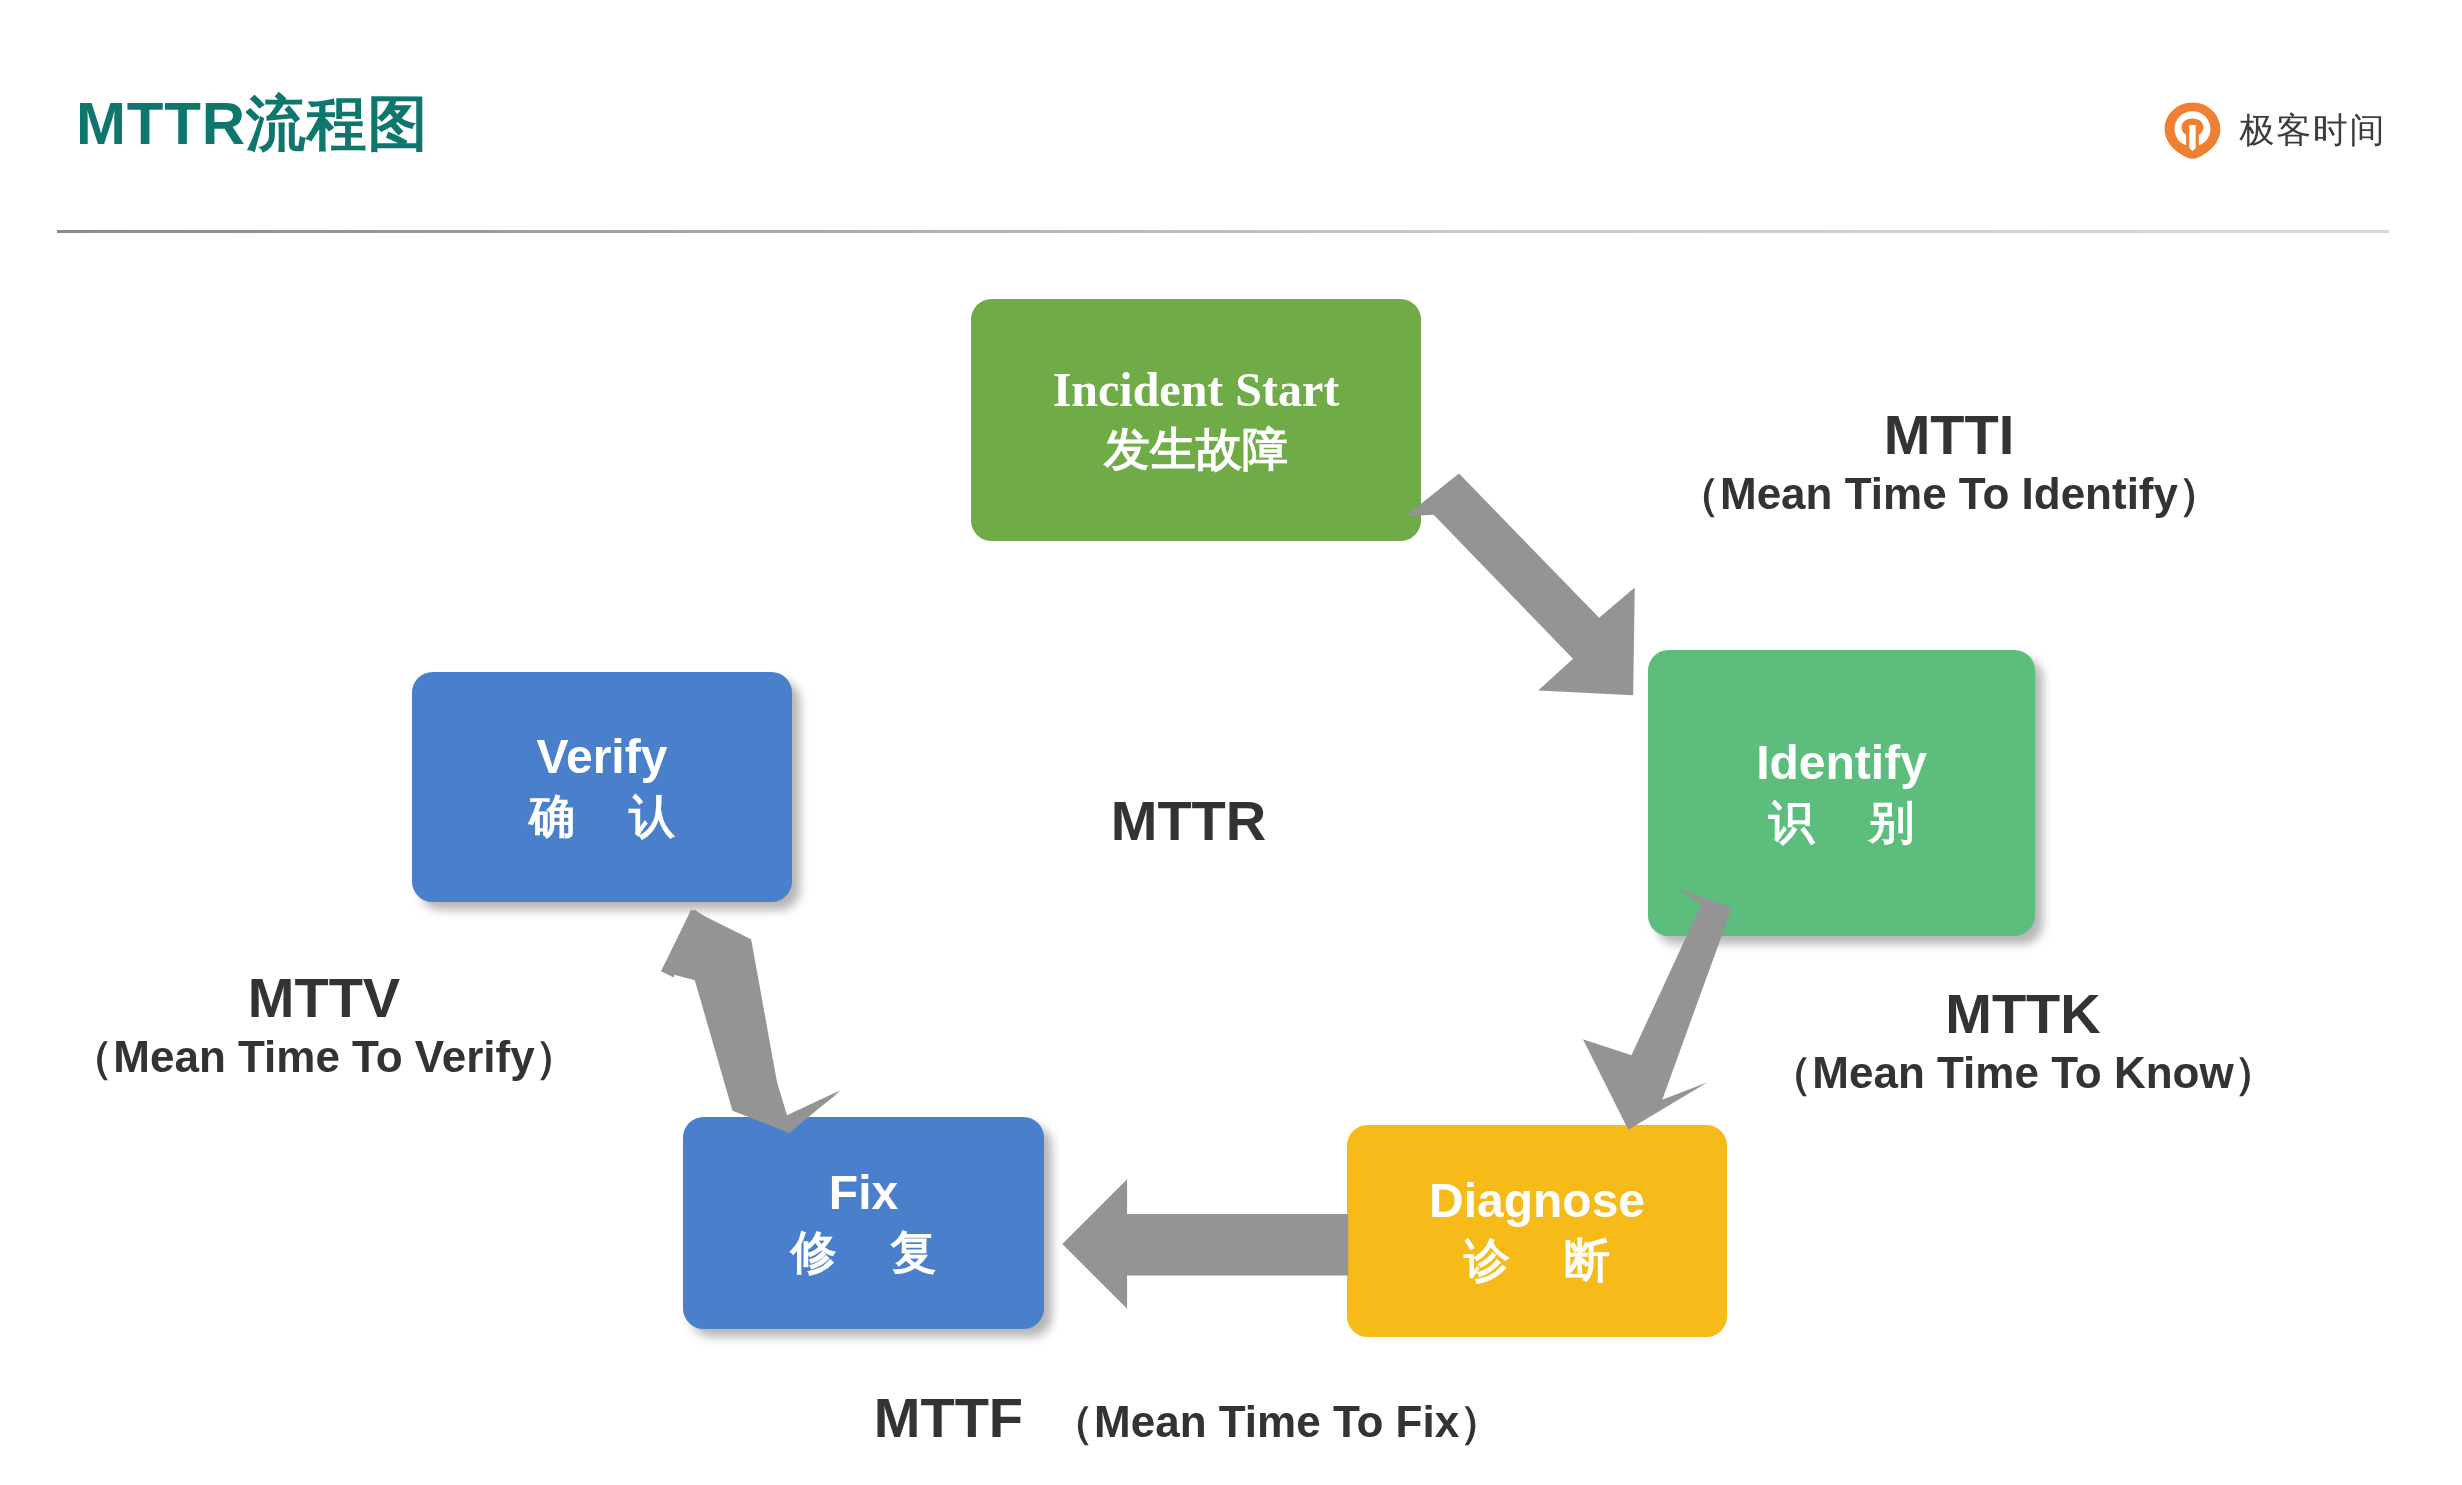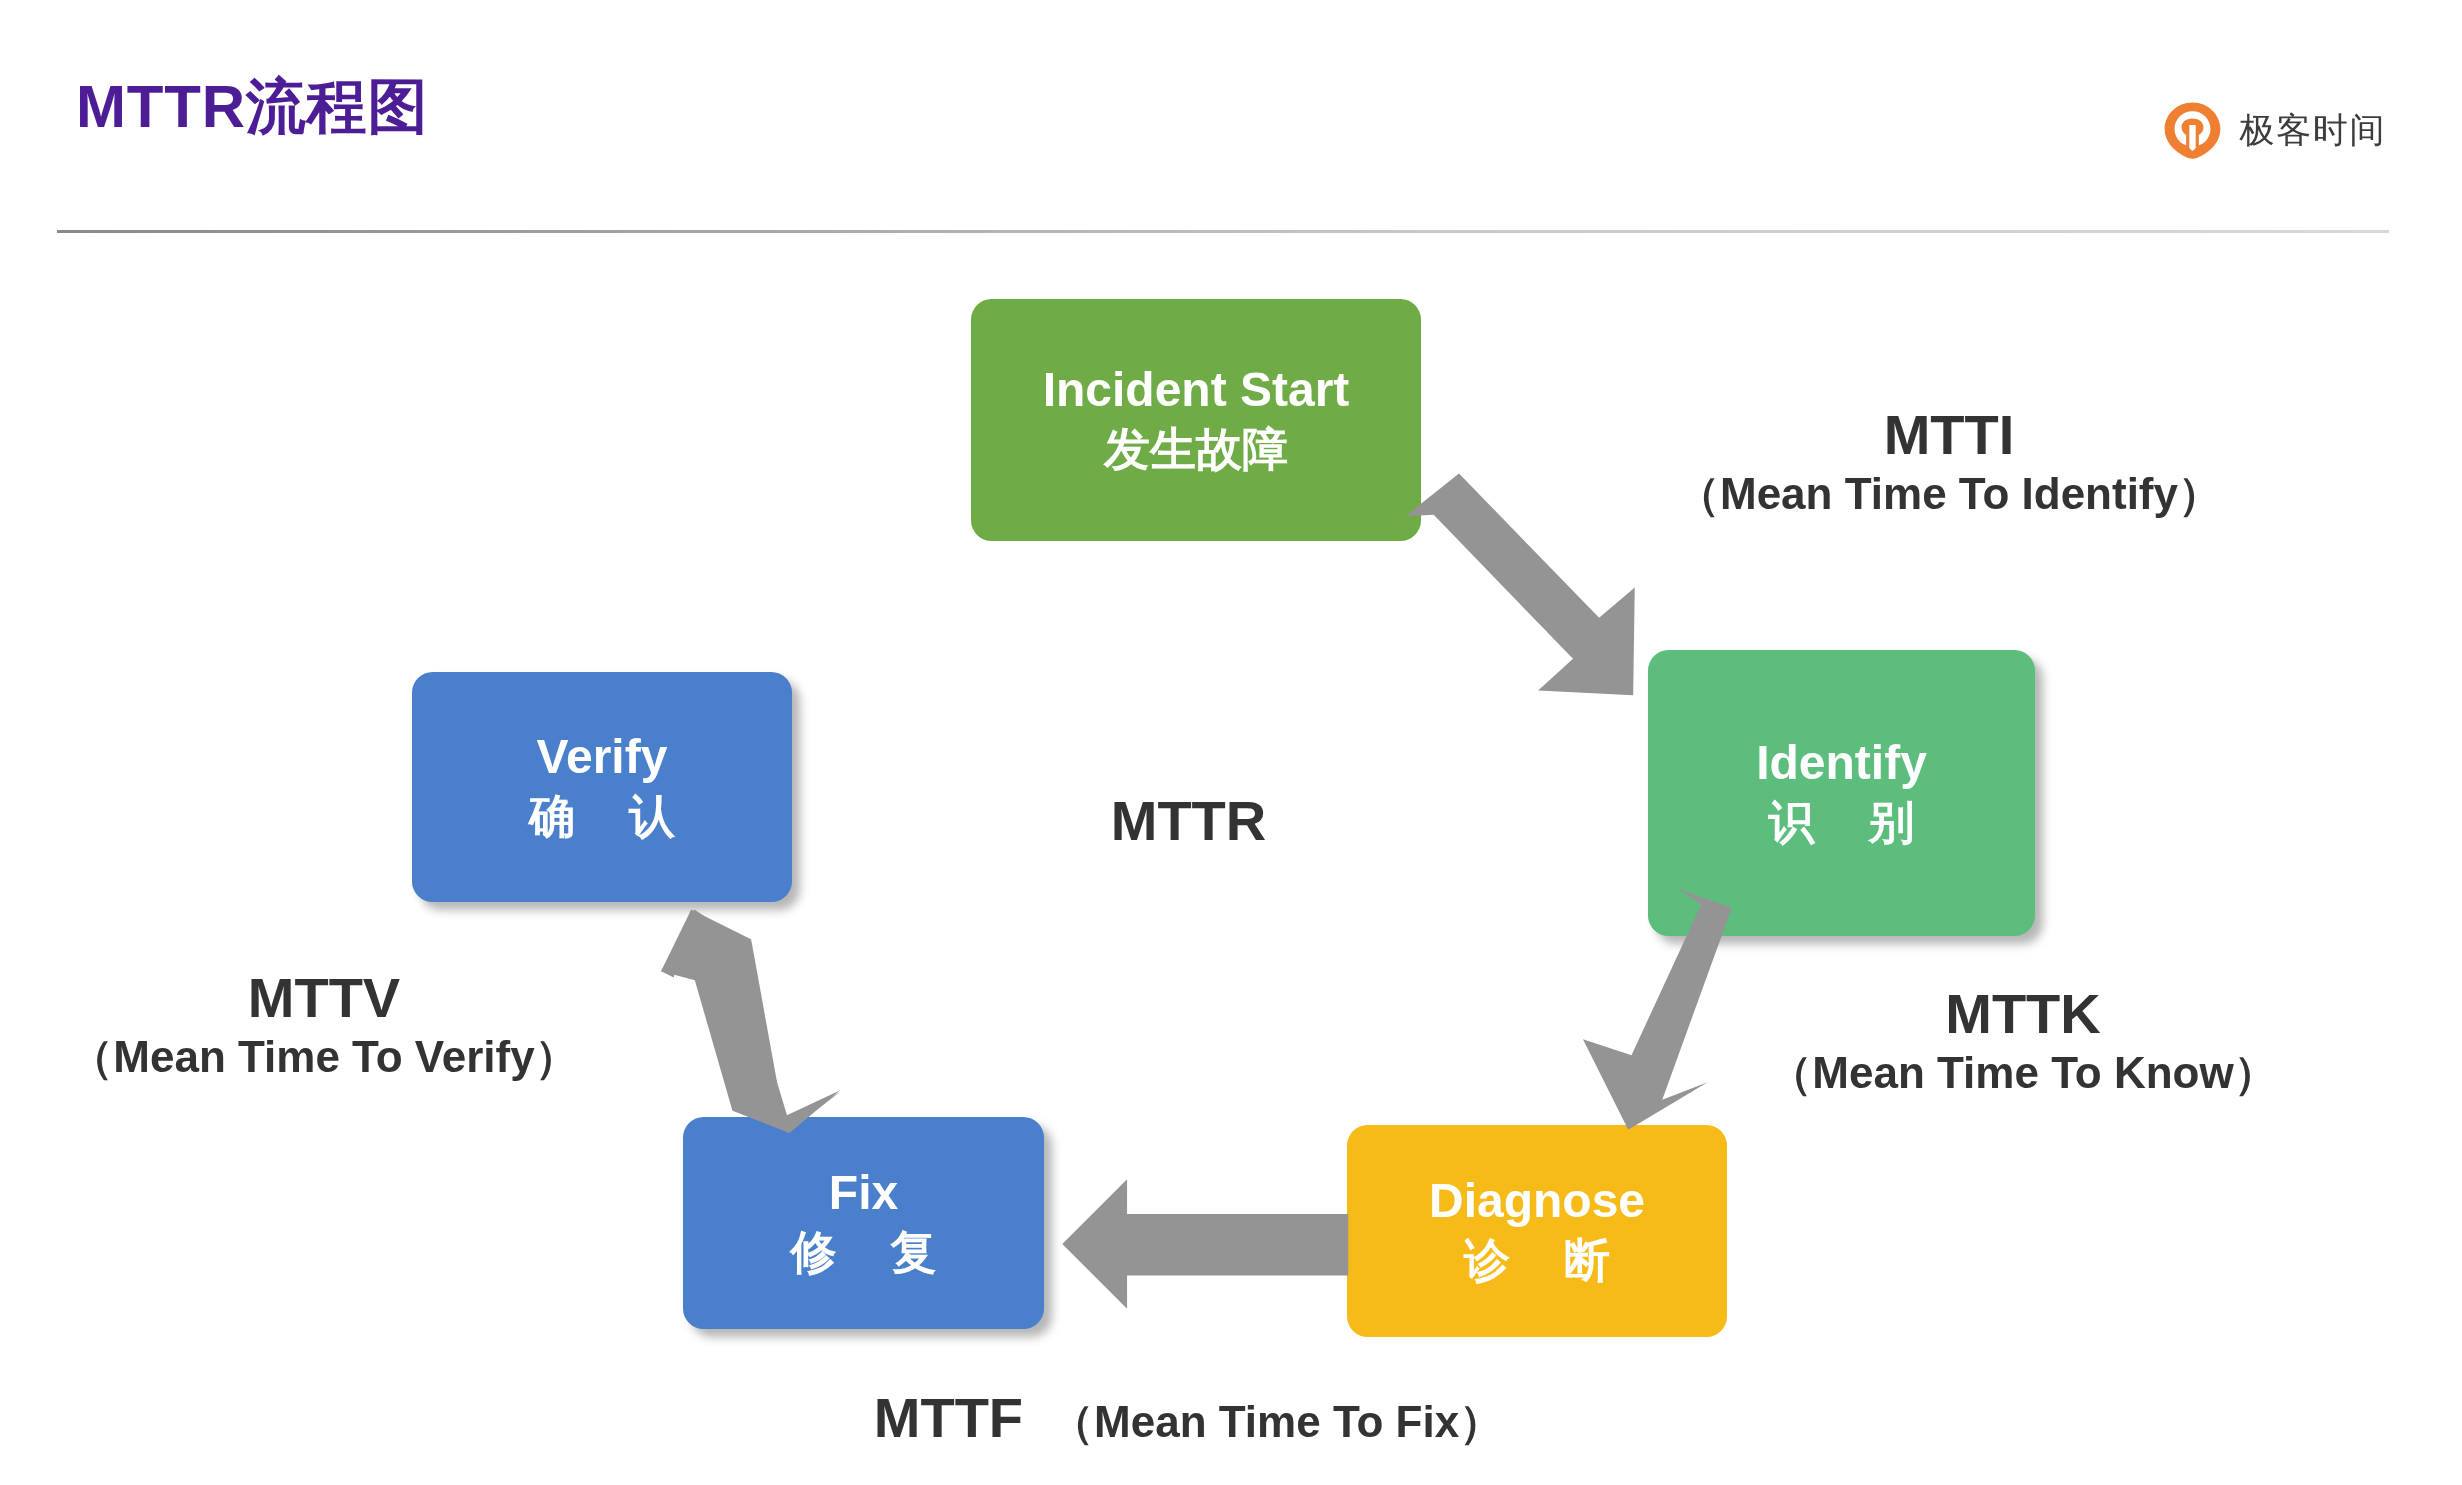--- a/index.html
+++ b/index.html
@@ -13,24 +13,24 @@
     position: relative;
     overflow: hidden;
     font-family: "Liberation Sans", "DejaVu Sans", sans-serif;
     -webkit-font-smoothing: antialiased;
   }
 
   
   #slide-title {
     position: absolute;
     left: 76px;
-    top: 67px;
+    top: 84px;
     font-size: 60px;
     font-weight: 700;
-    color: #4c1d95;
+    color: #0f766e;
     letter-spacing: 0.8px;
     white-space: nowrap;
   }
   #brand-logo {
     position: absolute;
     right: 76px;
     top: 101px;
     display: flex;
     align-items: center;
     gap: 17.4px;
@@ -84,20 +84,21 @@
   .node.shadowed {
     box-shadow: 8px 8px 9.5px rgba(80, 80, 80, 0.42);
   }
 
   #node-incident {
     left: 971px;
     top: 299px;
     width: 450px;
     height: 242px;
     background: #6fab46;
+    font-family: Liberation Serif, serif;
   }
   #node-identify {
     left: 1648px;
     top: 650px;
     width: 387px;
     height: 286px;
     background: #5cbd7d;
   }
   #node-diagnose {
     left: 1347px;

